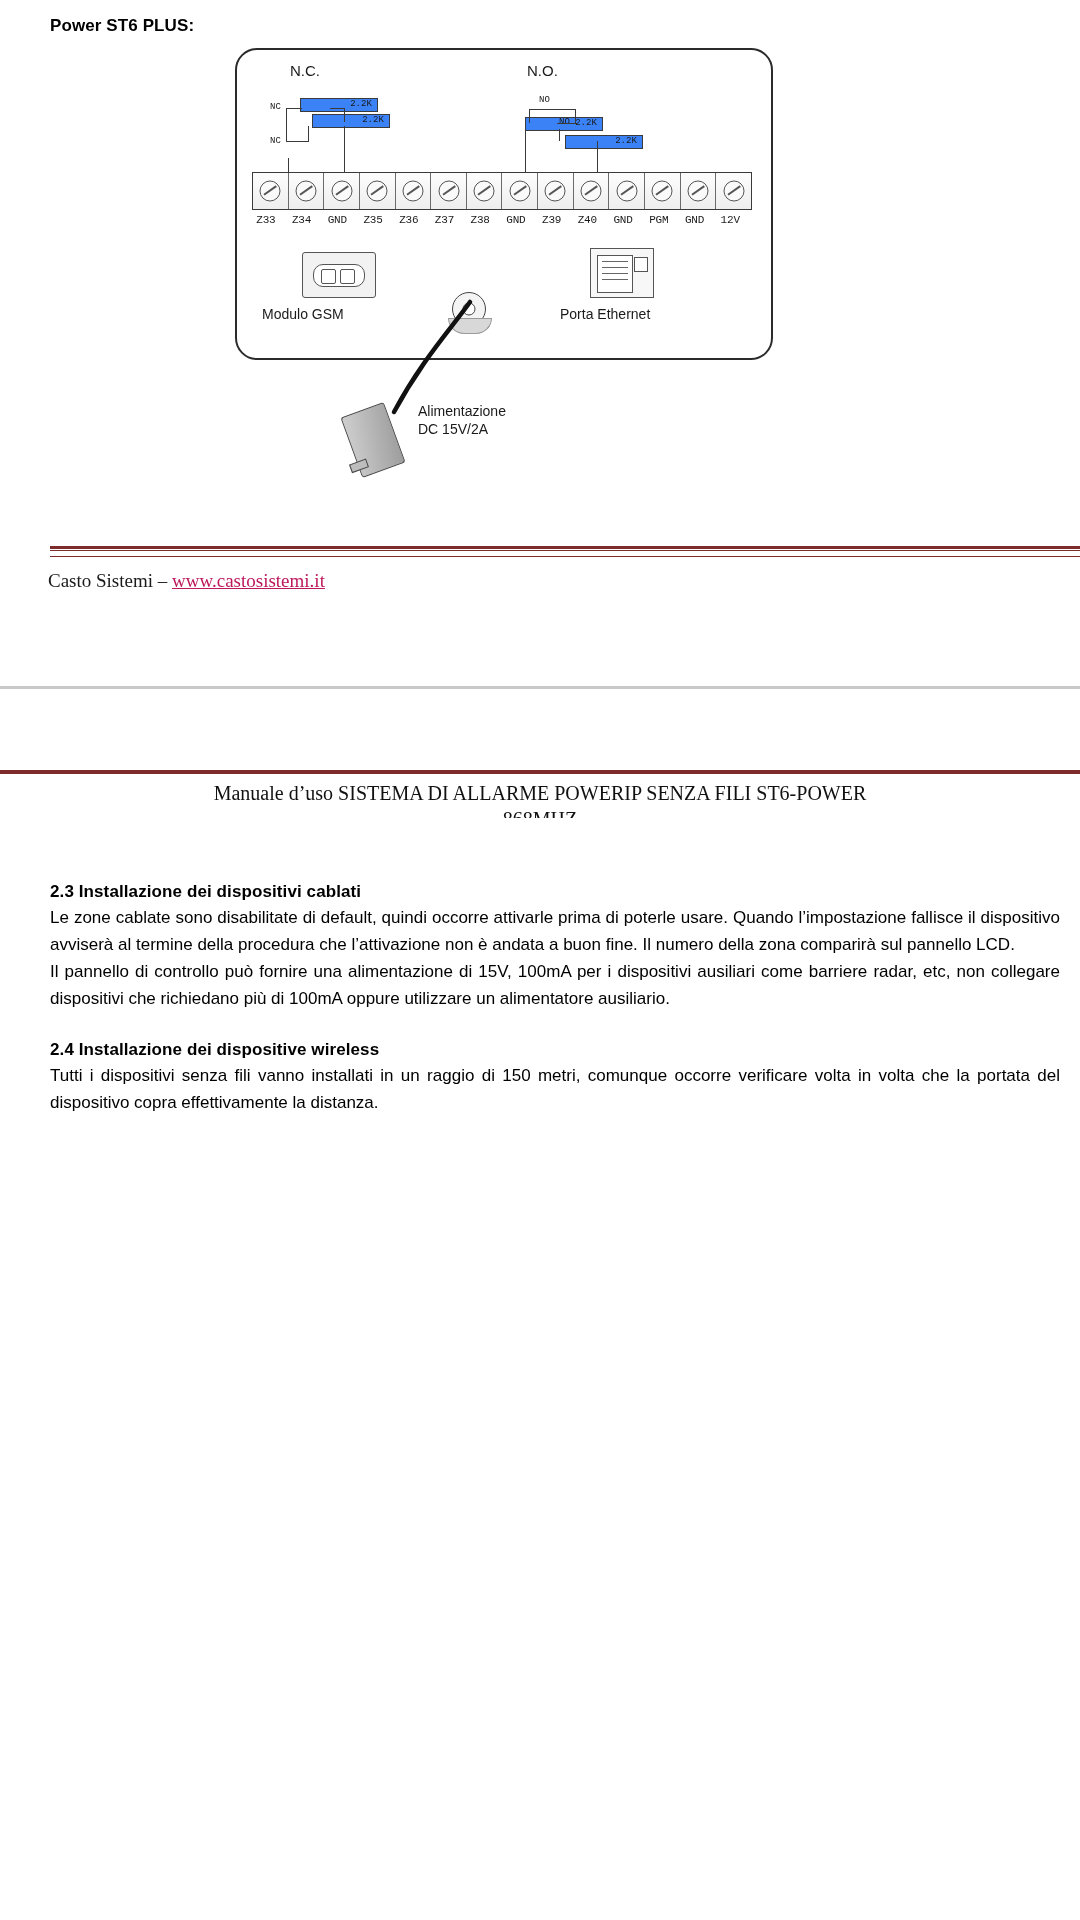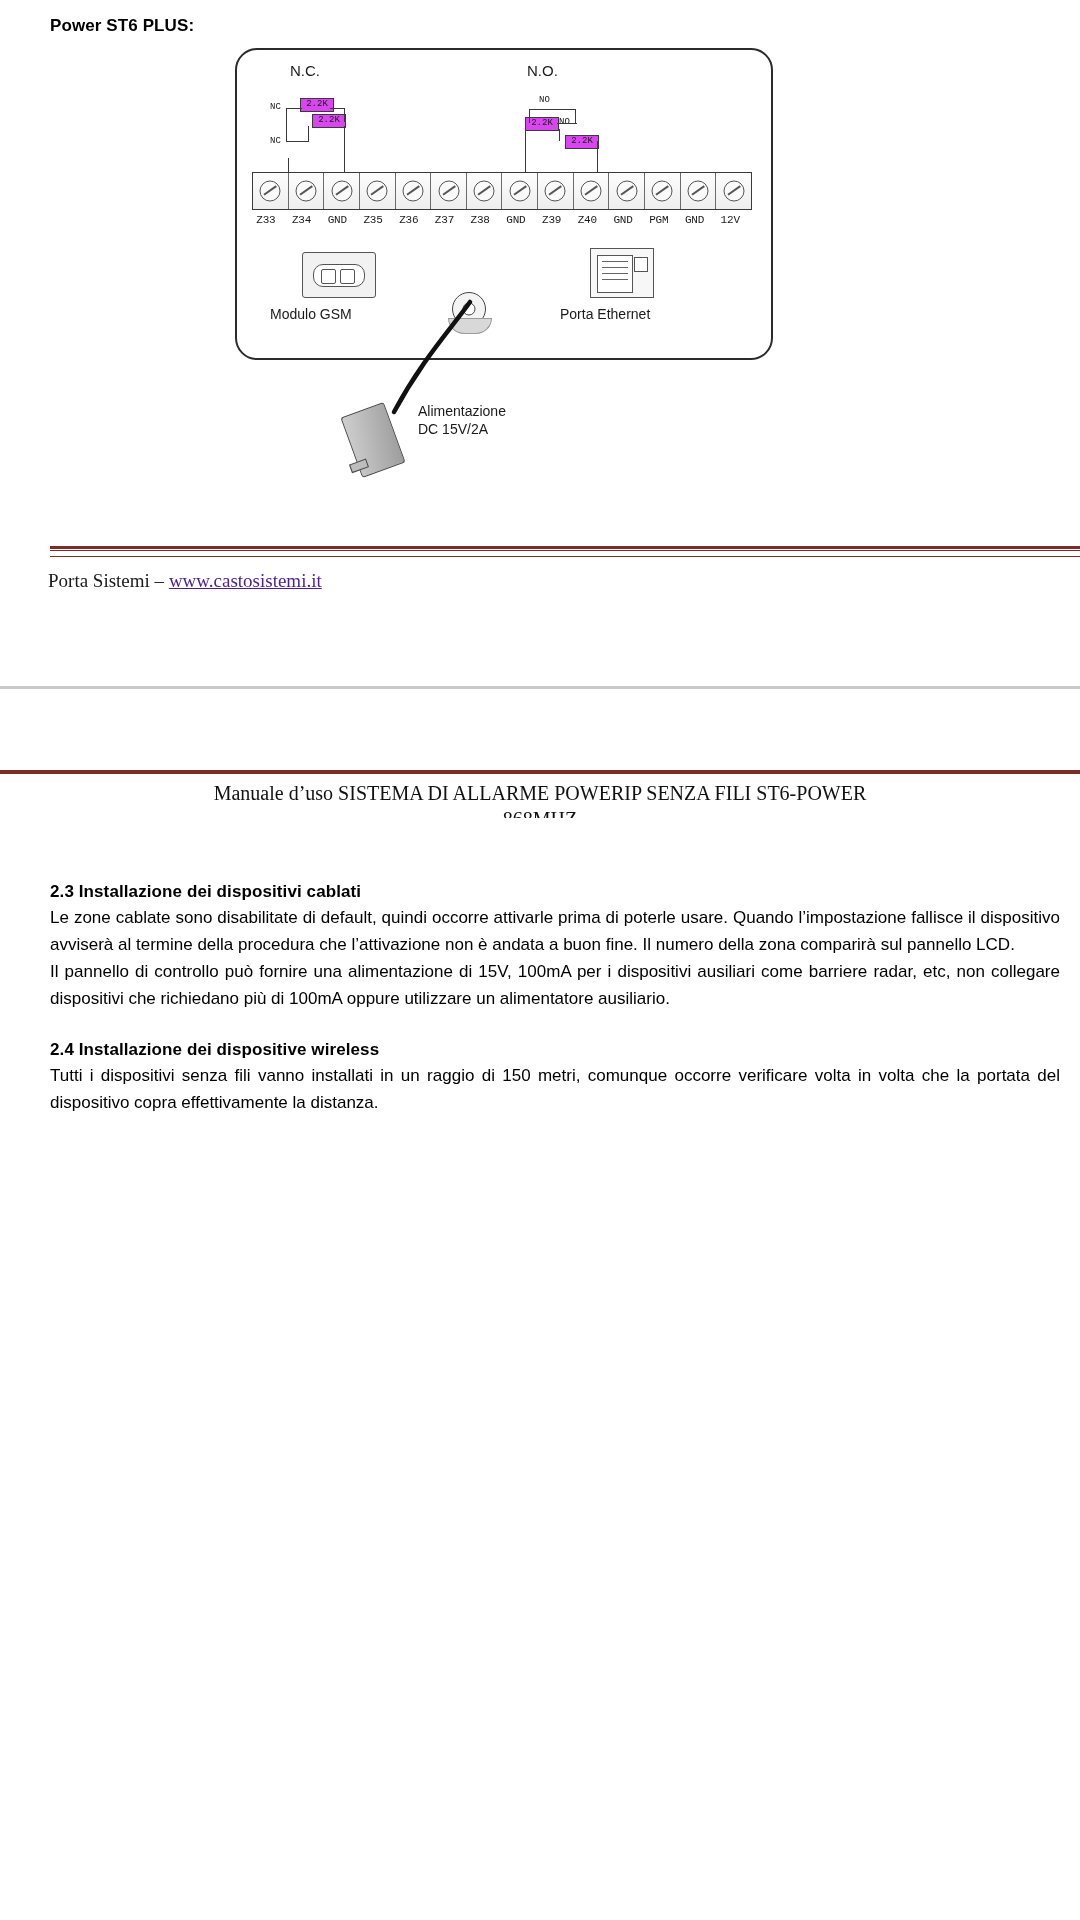--- a/index.html
+++ b/index.html
@@ -68,26 +68,27 @@
     font-size: 15px;
     color: #1a1a1a;
   }
 
   
   .nc-grp { position: absolute; left: 40px; top: 58px; width: 120px; height: 70px; }
   .nc-grp .wire { position: absolute; background: #3a3a3a; }
   .res-box {
     position: absolute;
     border: 1px solid #3a3a3a;
-    background: #d946ef;
+    background: #3b82f6;
     font-size: 9px;
     text-align: center;
     line-height: 11px;
     color: #1a1a1a;
     font-family: "Liberation Mono", monospace;
+    padding-left: 44px;
   }
   .tiny-lbl {
     position: absolute;
     font-size: 9px;
     font-family: "Liberation Mono", monospace;
     color: #1a1a1a;
   }
   .no-grp { position: absolute; left: 285px; top: 55px; width: 130px; height: 80px; }
   .no-grp .wire { position: absolute; background: #3a3a3a; }
 
@@ -179,21 +180,21 @@
   .gsm-draw .inner::after {
     content: "";
     position: absolute;
     left: 26px; top: 4px;
     width: 13px; height: 13px;
     border: 1.5px solid #555;
     border-radius: 2px;
   }
   .lbl-gsm {
     position: absolute;
-    left: 40px;
+    left: 32px;
     top: 266px;
     font-size: 14px;
     color: #1a1a1a;
   }
 
   
   .eth-draw {
     position: absolute;
     left: 360px;
     top: 208px;
@@ -315,21 +316,21 @@
   }
   .footer1 {
     position: absolute;
     left: 48px;
     top: 570px;
     font-family: "Liberation Serif", serif;
     font-size: 19px;
     color: #1a1a1a;
   }
   .footer1 a {
-    color: #4c1d95;
+    color: #be185d;
     text-decoration: underline;
   }
   .footer-right {
     position: absolute;
     right: 0px;
     top: 576px;
     font-family: "Liberation Serif", serif;
     font-size: 18px;
     color: #1a1a1a;
   }
@@ -527,21 +528,21 @@
     <div class="lbl-alim">
       <div>Alimentazione</div>
       <div>DC 15V/2A</div>
     </div>
   </div>
 
   <div class="rule-dark" style="top:546px;"></div>
   <div class="rule-dark inner-line" style="top:550px;"></div>
 
   <div class="footer1">
-    <span>Porta Sistemi – </span><a href="#">www.castosistemi.it</a>
+    <span>Casto Sistemi – </span><a href="#">www.castosistemi.it</a>
   </div>
   <div class="footer-right"></div>
 </div>
 
 <div class="page-sep"></div>
 
 <div class="page2">
 
   <div class="doc-header">
     <span>Manuale d’uso SISTEMA DI ALLARME POWERIP SENZA FILI ST6-POWER</span>

